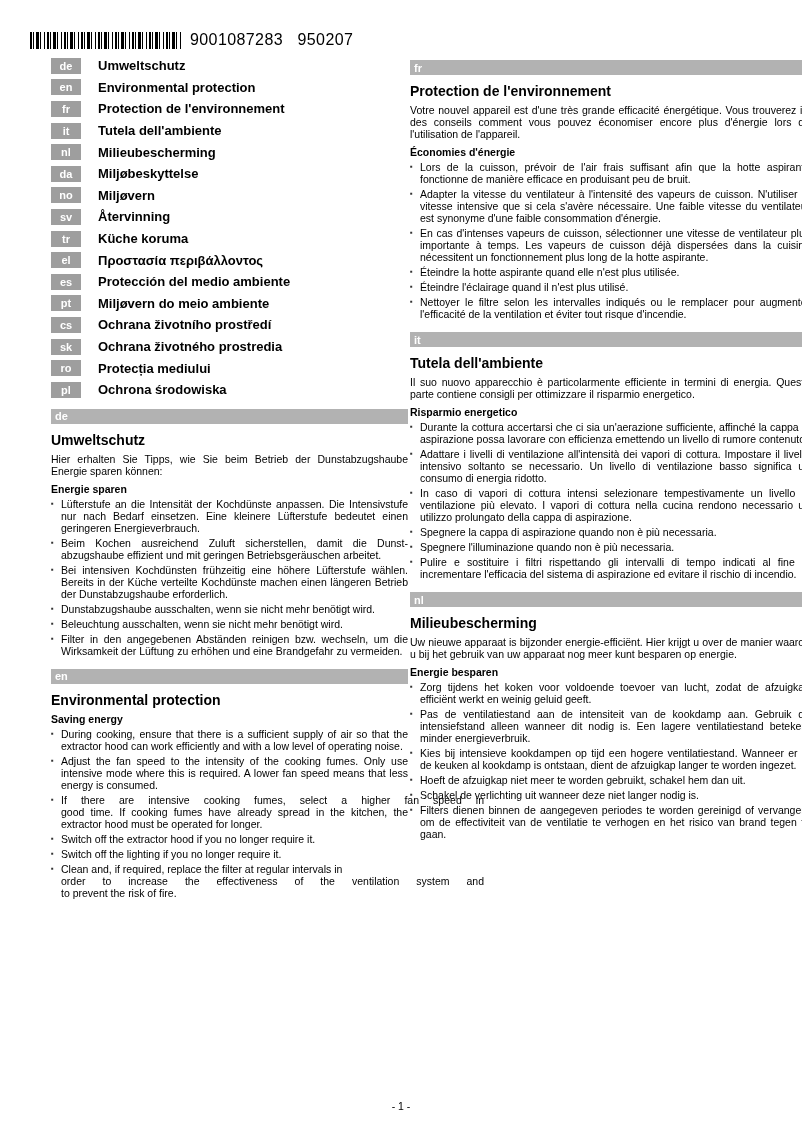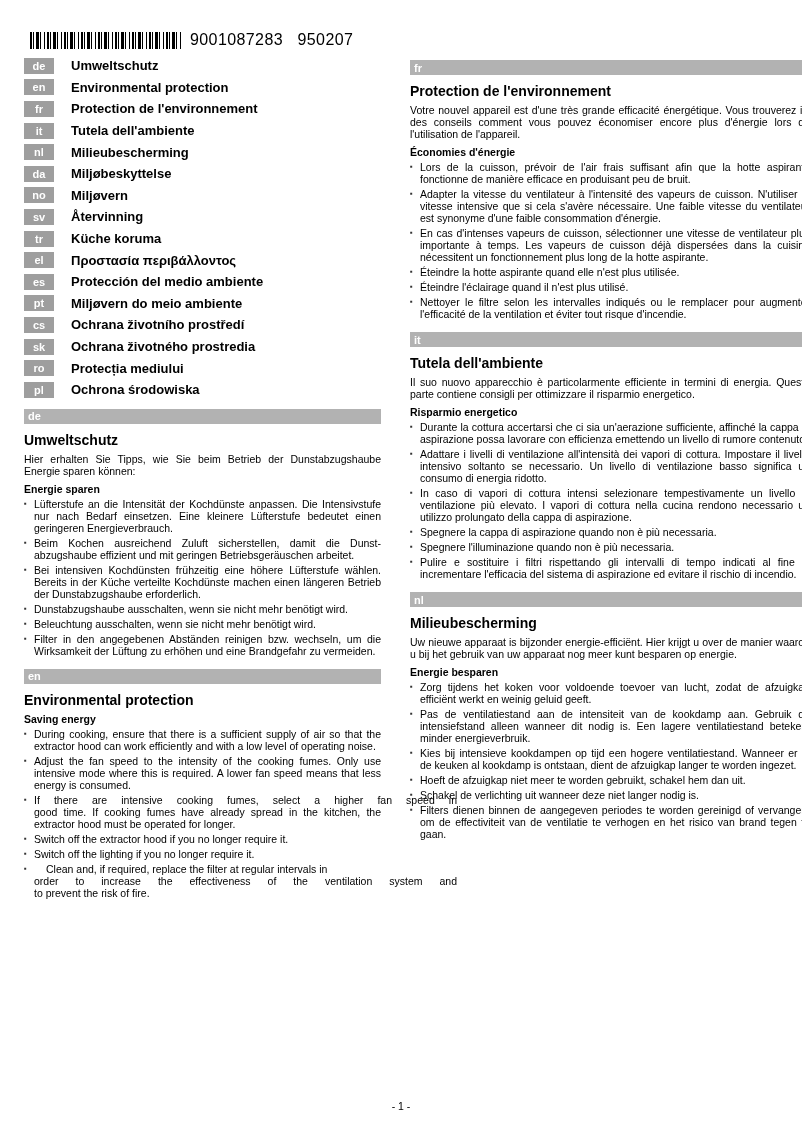--- a/index.html
+++ b/index.html
@@ -11,21 +11,21 @@
   .topbar { position:absolute; left:30px; top:31px; display:flex; align-items:center; gap:8px; }
   .barcode {
     width:152px; height:17px;
     background:repeating-linear-gradient(90deg,
       #000 0 2px, #fff 2px 3px, #000 3px 4px, #fff 4px 6px,
       #000 6px 9px, #fff 9px 10px, #000 10px 11px, #fff 11px 14px,
       #000 14px 15px, #fff 15px 17px);
   }
   .barcode-text { font-size:16px; white-space:pre; letter-spacing:.4px; }
 
-  .col-left  { position:absolute; left:24px;  top:55px; width:357px; }
+  .col-left  { position:absolute; left:51px;  top:55px; width:357px; }
   .col-right { position:absolute; left:410px; top:60px; width:400px; }
 
   .lang-row { display:flex; align-items:center; height:21.6px; }
   .badge {
     display:inline-flex; align-items:center; justify-content:center;
     width:30px; height:16px; flex:0 0 30px;
     background:var(--badge,#9e9e9e); color:#fff;
     font-weight:bold; font-size:11px; margin-right:17px;
   }
   .lang-title { font-weight:bold; font-size:13px; white-space:nowrap; }
@@ -40,21 +40,21 @@
   }
   h2 { font-size:14px; font-weight:bold; margin:8px 0 5px; }
   .intro { font-size:10.5px; line-height:12px; text-align:justify; margin-bottom:6px; }
   h3 { font-size:10.5px; font-weight:bold; margin:5px 0 3px; }
   ul { list-style:none; }
   li {
     font-size:10.5px; line-height:12px; text-align:justify;
     padding-left:10px; position:relative; margin-bottom:3px;
   }
   li::before { content:"▪"; position:absolute; left:0; top:0; font-size:8px; color:#333; }
-  .pre-line  { display:block;margin-left:12px; }
+  .pre-line  { display:block; }
   .wide-line { display:block; width:423px; text-align:justify; text-align-last:justify; }
 
   .footer { position:absolute; left:0; right:0; top:1100px; text-align:center; font-size:10.5px; }
 </style>
 </head>
 <body>
 
 <div class="topbar">
   <div class="barcode"></div>
   <span class="barcode-text">9001087283   950207</span>

